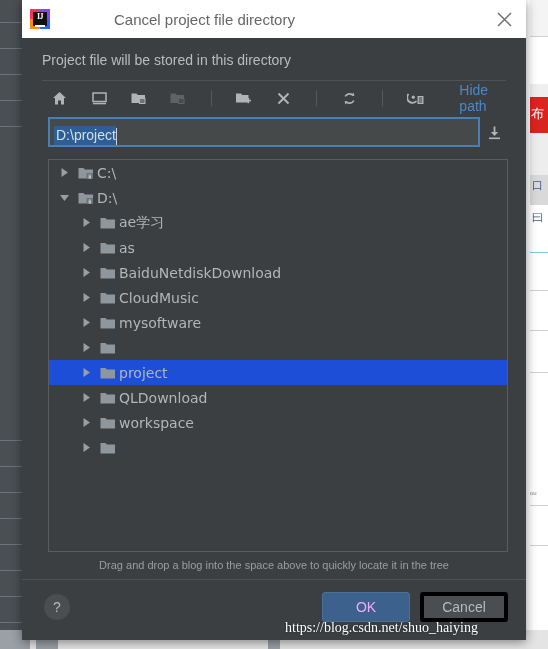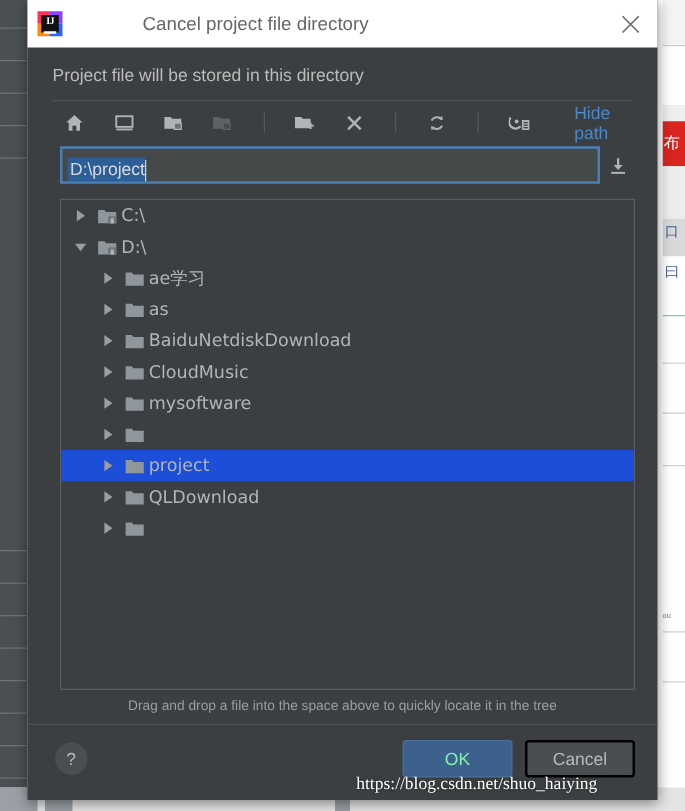--- a/index.html
+++ b/index.html
@@ -344,27 +344,27 @@
     display: flex;
     align-items: center;
     justify-content: center;
     font-size: 14px;
     cursor: pointer;
     box-sizing: border-box;
     margin-left: 10px;
   }
   .btn-ok {
     background: #3b618c;
-    color: #86efac;
+    color: #f0abfc;
     border: 1px solid #4a7098;
   }
   .btn-cancel {
     background: #4a4e50;
     color: #b6babc;
-    border: 2px solid #000000;
+    border: 4px solid #000000;
   }
 
   
   .watermark {
     position: absolute;
     left: 285px;
     top: 620px;
     font-size: 14px;
     color: #ffffff;
     font-family: Liberation Serif, serif;
@@ -672,24 +672,37 @@
         <span class="twisty">
           <svg width="11" height="11" viewBox="0 0 11 11">
             <path d="M2.5 1 L2.5 10 L9 5.5 Z" fill="#9a9ea0"></path>
           </svg>
         </span>
         <span class="tree-icon">
           <svg width="16" height="14" viewBox="0 0 16 14">
             <path d="M0.5 2 L5.5 2 L6.8 3.6 L15 3.6 L15 12.5 L0.5 12.5 Z" fill="#8f969c"></path>
           </svg>
         </span>
-      </div>
-    </div>
-
-  <div class="hint">Drag and drop a file into the space above to quickly locate it in the tree</div>
+        <span class="tree-label">workspace</span>
+      </div>
+      <div class="tree-row indent-2">
+        <span class="twisty">
+          <svg width="11" height="11" viewBox="0 0 11 11">
+            <path d="M2.5 1 L2.5 10 L9 5.5 Z" fill="#9a9ea0"></path>
+          </svg>
+        </span>
+        <span class="tree-icon">
+          <svg width="16" height="14" viewBox="0 0 16 14">
+            <path d="M0.5 2 L5.5 2 L6.8 3.6 L15 3.6 L15 12.5 L0.5 12.5 Z" fill="#8f969c"></path>
+          </svg>
+        </span>
+      </div>
+    </div>
+
+  <div class="hint">Drag and drop a blog into the space above to quickly locate it in the tree</div>
 
   <div class="bottom-sep"></div>
   <div class="bottom-bar">
     <div class="help-btn">?</div>
     <div class="btn-spacer"></div>
     <div class="dlg-btn btn-ok">OK</div>
     <div class="dlg-btn btn-cancel">Cancel</div>
   </div>
 </div>
 

